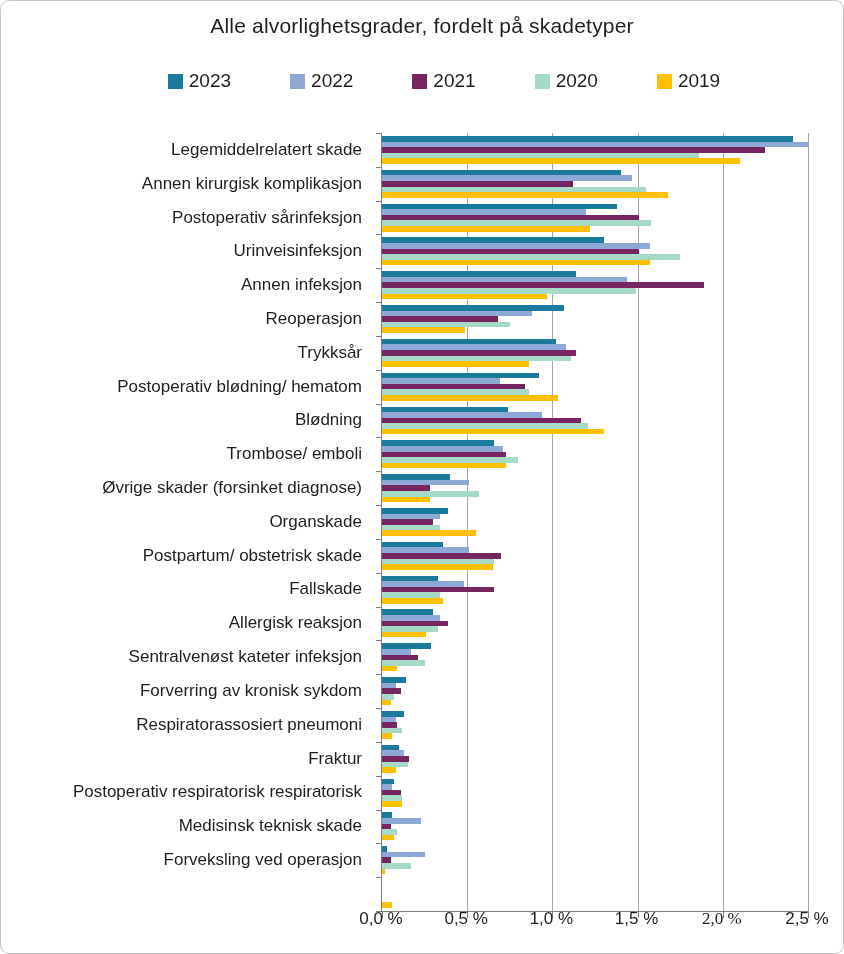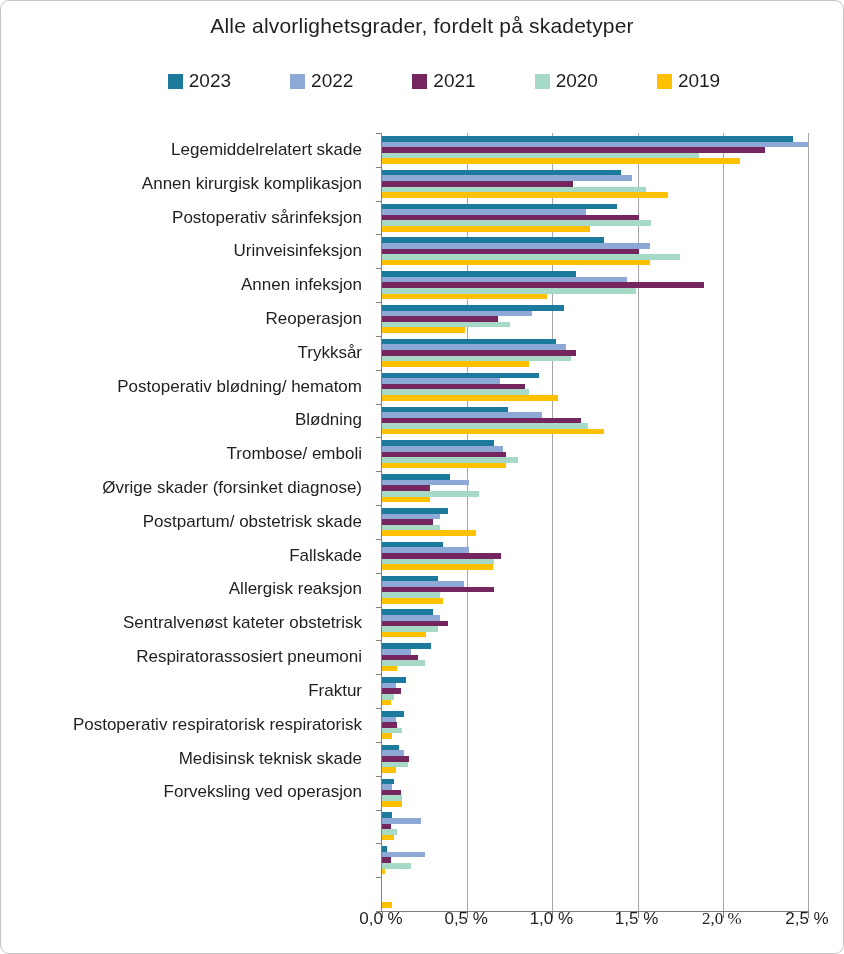--- a/index.html
+++ b/index.html
@@ -72,24 +72,26 @@
       <div class="ylabel" style="height: 33.8261px;">Annen kirurgisk komplikasjon</div>
       <div class="ylabel" style="height: 33.8261px;">Postoperativ sårinfeksjon</div>
       <div class="ylabel" style="height: 33.8261px;">Urinveisinfeksjon</div>
       <div class="ylabel" style="height: 33.8261px;">Annen infeksjon</div>
       <div class="ylabel" style="height: 33.8261px;">Reoperasjon</div>
       <div class="ylabel" style="height: 33.8261px;">Trykksår</div>
       <div class="ylabel" style="height: 33.8261px; margin-left: 44px;">Postoperativ blødning/ hematom</div>
       <div class="ylabel" style="height: 33.8261px;">Blødning</div>
       <div class="ylabel" style="height: 33.8261px;">Trombose/ emboli</div>
       <div class="ylabel" style="height: 33.8261px;">Øvrige skader (forsinket diagnose)</div>
+      <div class="ylabel" style="height: 33.8261px;">Organskade</div>
       <div class="ylabel" style="height: 33.8261px;">Postpartum/ obstetrisk skade</div>
       <div class="ylabel" style="height: 33.8261px;">Fallskade</div>
       <div class="ylabel" style="height: 33.8261px;">Allergisk reaksjon</div>
-      <div class="ylabel" style="height: 33.8261px;">Sentralvenøst kateter obstetrisk</div>
+      <div class="ylabel" style="height: 33.8261px;">Sentralvenøst kateter infeksjon</div>
+      <div class="ylabel" style="height: 33.8261px;">Forverring av kronisk sykdom</div>
       <div class="ylabel" style="height: 33.8261px;">Respiratorassosiert pneumoni</div>
       <div class="ylabel" style="height: 33.8261px;">Fraktur</div>
       <div class="ylabel" style="height: 33.8261px;">Postoperativ respiratorisk respiratorisk</div>
       <div class="ylabel" style="height: 33.8261px;">Medisinsk teknisk skade</div>
       <div class="ylabel" style="height: 33.8261px;">Forveksling ved operasjon</div>
     </div>
   <div class="plot" id="plot">
       <div class="xtick" style="left: 0px;"></div>
       <div class="gridline" style="left: 85.2px;"></div>
       <div class="xtick" style="left: 85.2px;"></div>

